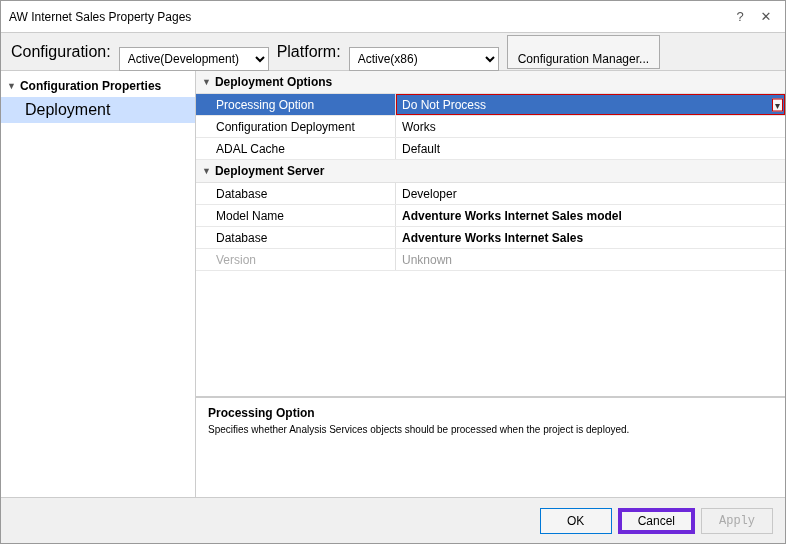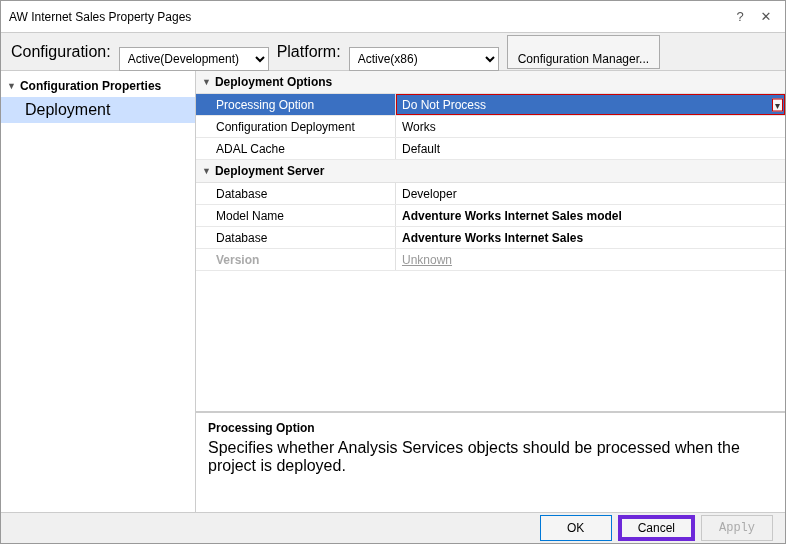--- a/index.html
+++ b/index.html
@@ -185,21 +185,20 @@
     }
     .prop-row.selected .prop-value {
       color: #fff;
       background: #3a70c2;
     }
     .prop-value.bold-value {
       font-weight: bold;
     }
     .prop-value.grayed {
       color: #999;
-      text-decoration: underline;
     }
     .dropdown-arrow {
       position: absolute;
       right: 2px;
       top: 50%;
       transform: translateY(-50%);
       border: 1px solid #c00;
       padding: 0 2px;
       color: #333;
       font-size: 10px;
@@ -220,32 +219,32 @@
       border-top: 1px solid #ccc;
       padding: 8px 12px;
     }
     .info-title {
       font-weight: bold;
       font-size: 12px;
       margin-bottom: 4px;
       color: #000;
     }
     .info-desc {
-      font-size: 16px;
+      font-size: 10px;
       color: #000;
     }
     .bottom-bar {
       display: flex;
       justify-content: flex-end;
       align-items: center;
       padding: 8px 12px;
       gap: 6px;
       background: #f0f0f0;
       border-top: 1px solid #ccc;
-      height: 31px;
+      height: 46px;
     }
     .bottom-btn {
       height: 26px;
       min-width: 72px;
       border: 4px solid #6d28d9;
       background: #f5f5f5;
       font-size: 12px;
       padding: 0 16px;
       cursor: pointer;
       color: #000;
@@ -364,21 +363,21 @@
         <div class="prop-row">
           <div class="prop-name">
             <span>Database</span>
           </div>
           <div class="prop-value bold-value">
             <span>Adventure Works Internet Sales</span>
           </div>
         </div>
 
         <div class="prop-row">
-          <div class="prop-name" style="color:#aaa;font-weight:bold;">
+          <div class="prop-name" style="color:#aaa;">
             <span>Version</span>
           </div>
           <div class="prop-value grayed">
             <span>Unknown</span>
           </div>
         </div>
 
       </div>
 
       <div class="info-panel">

